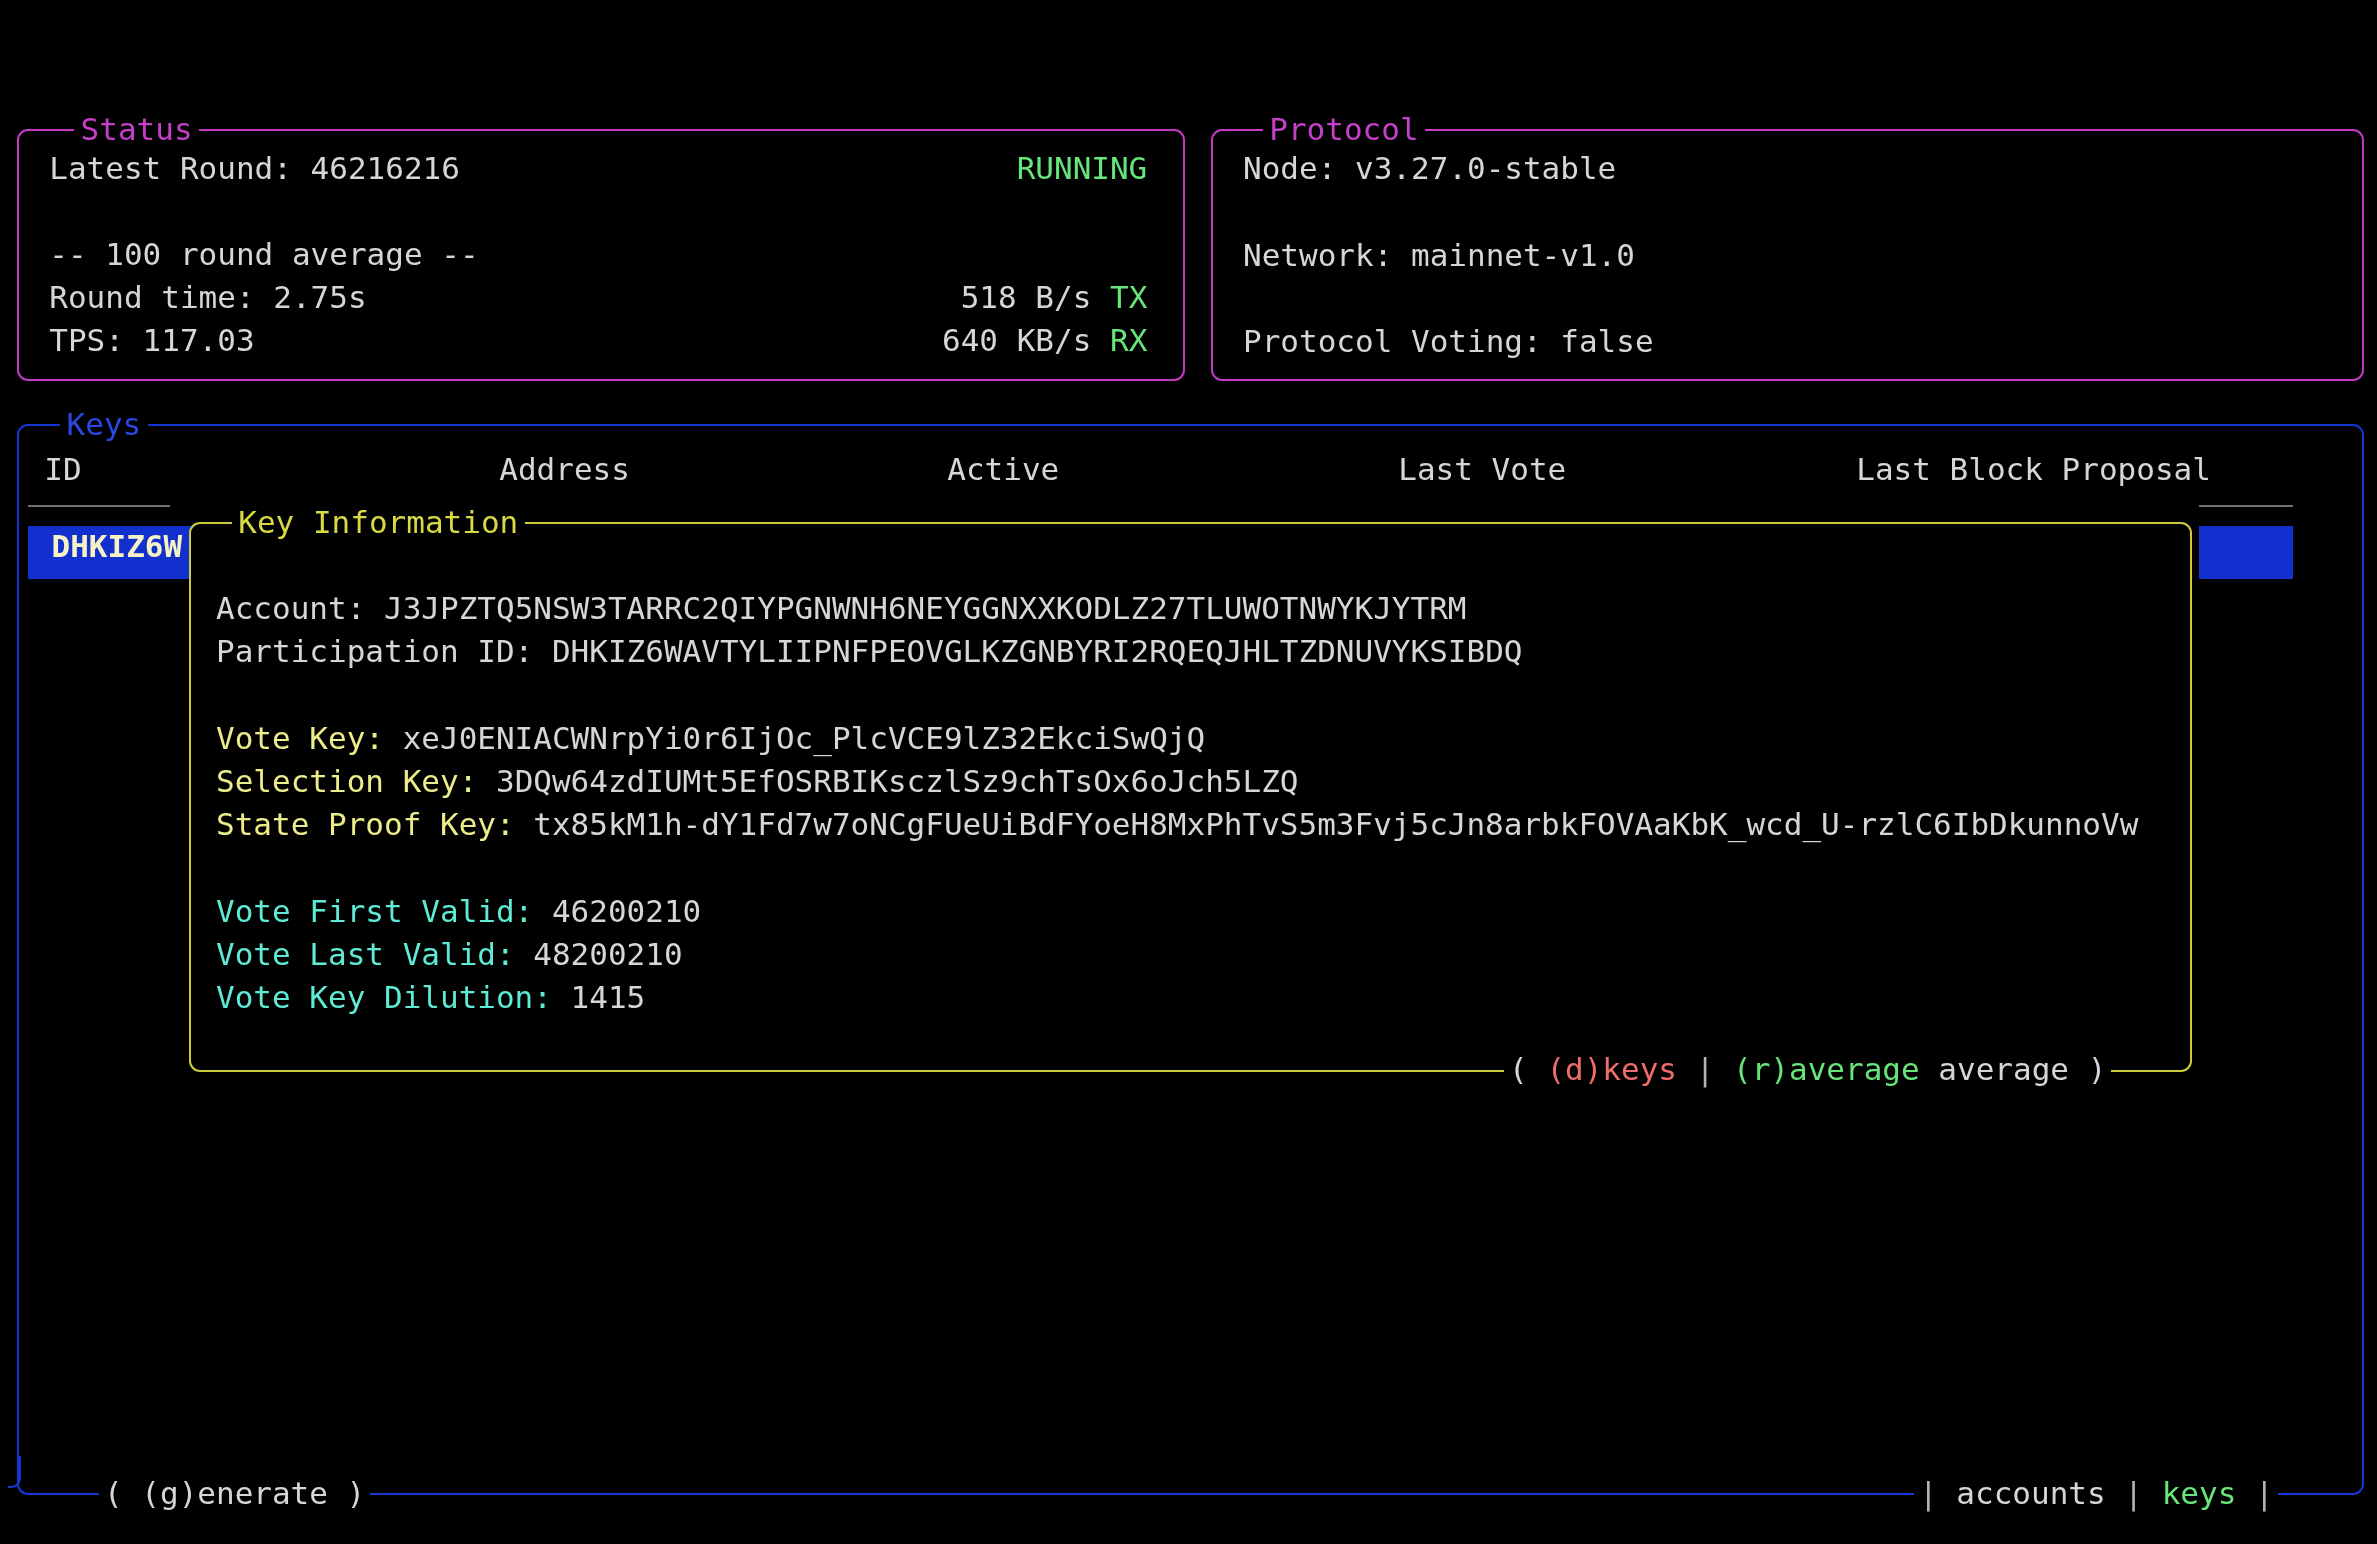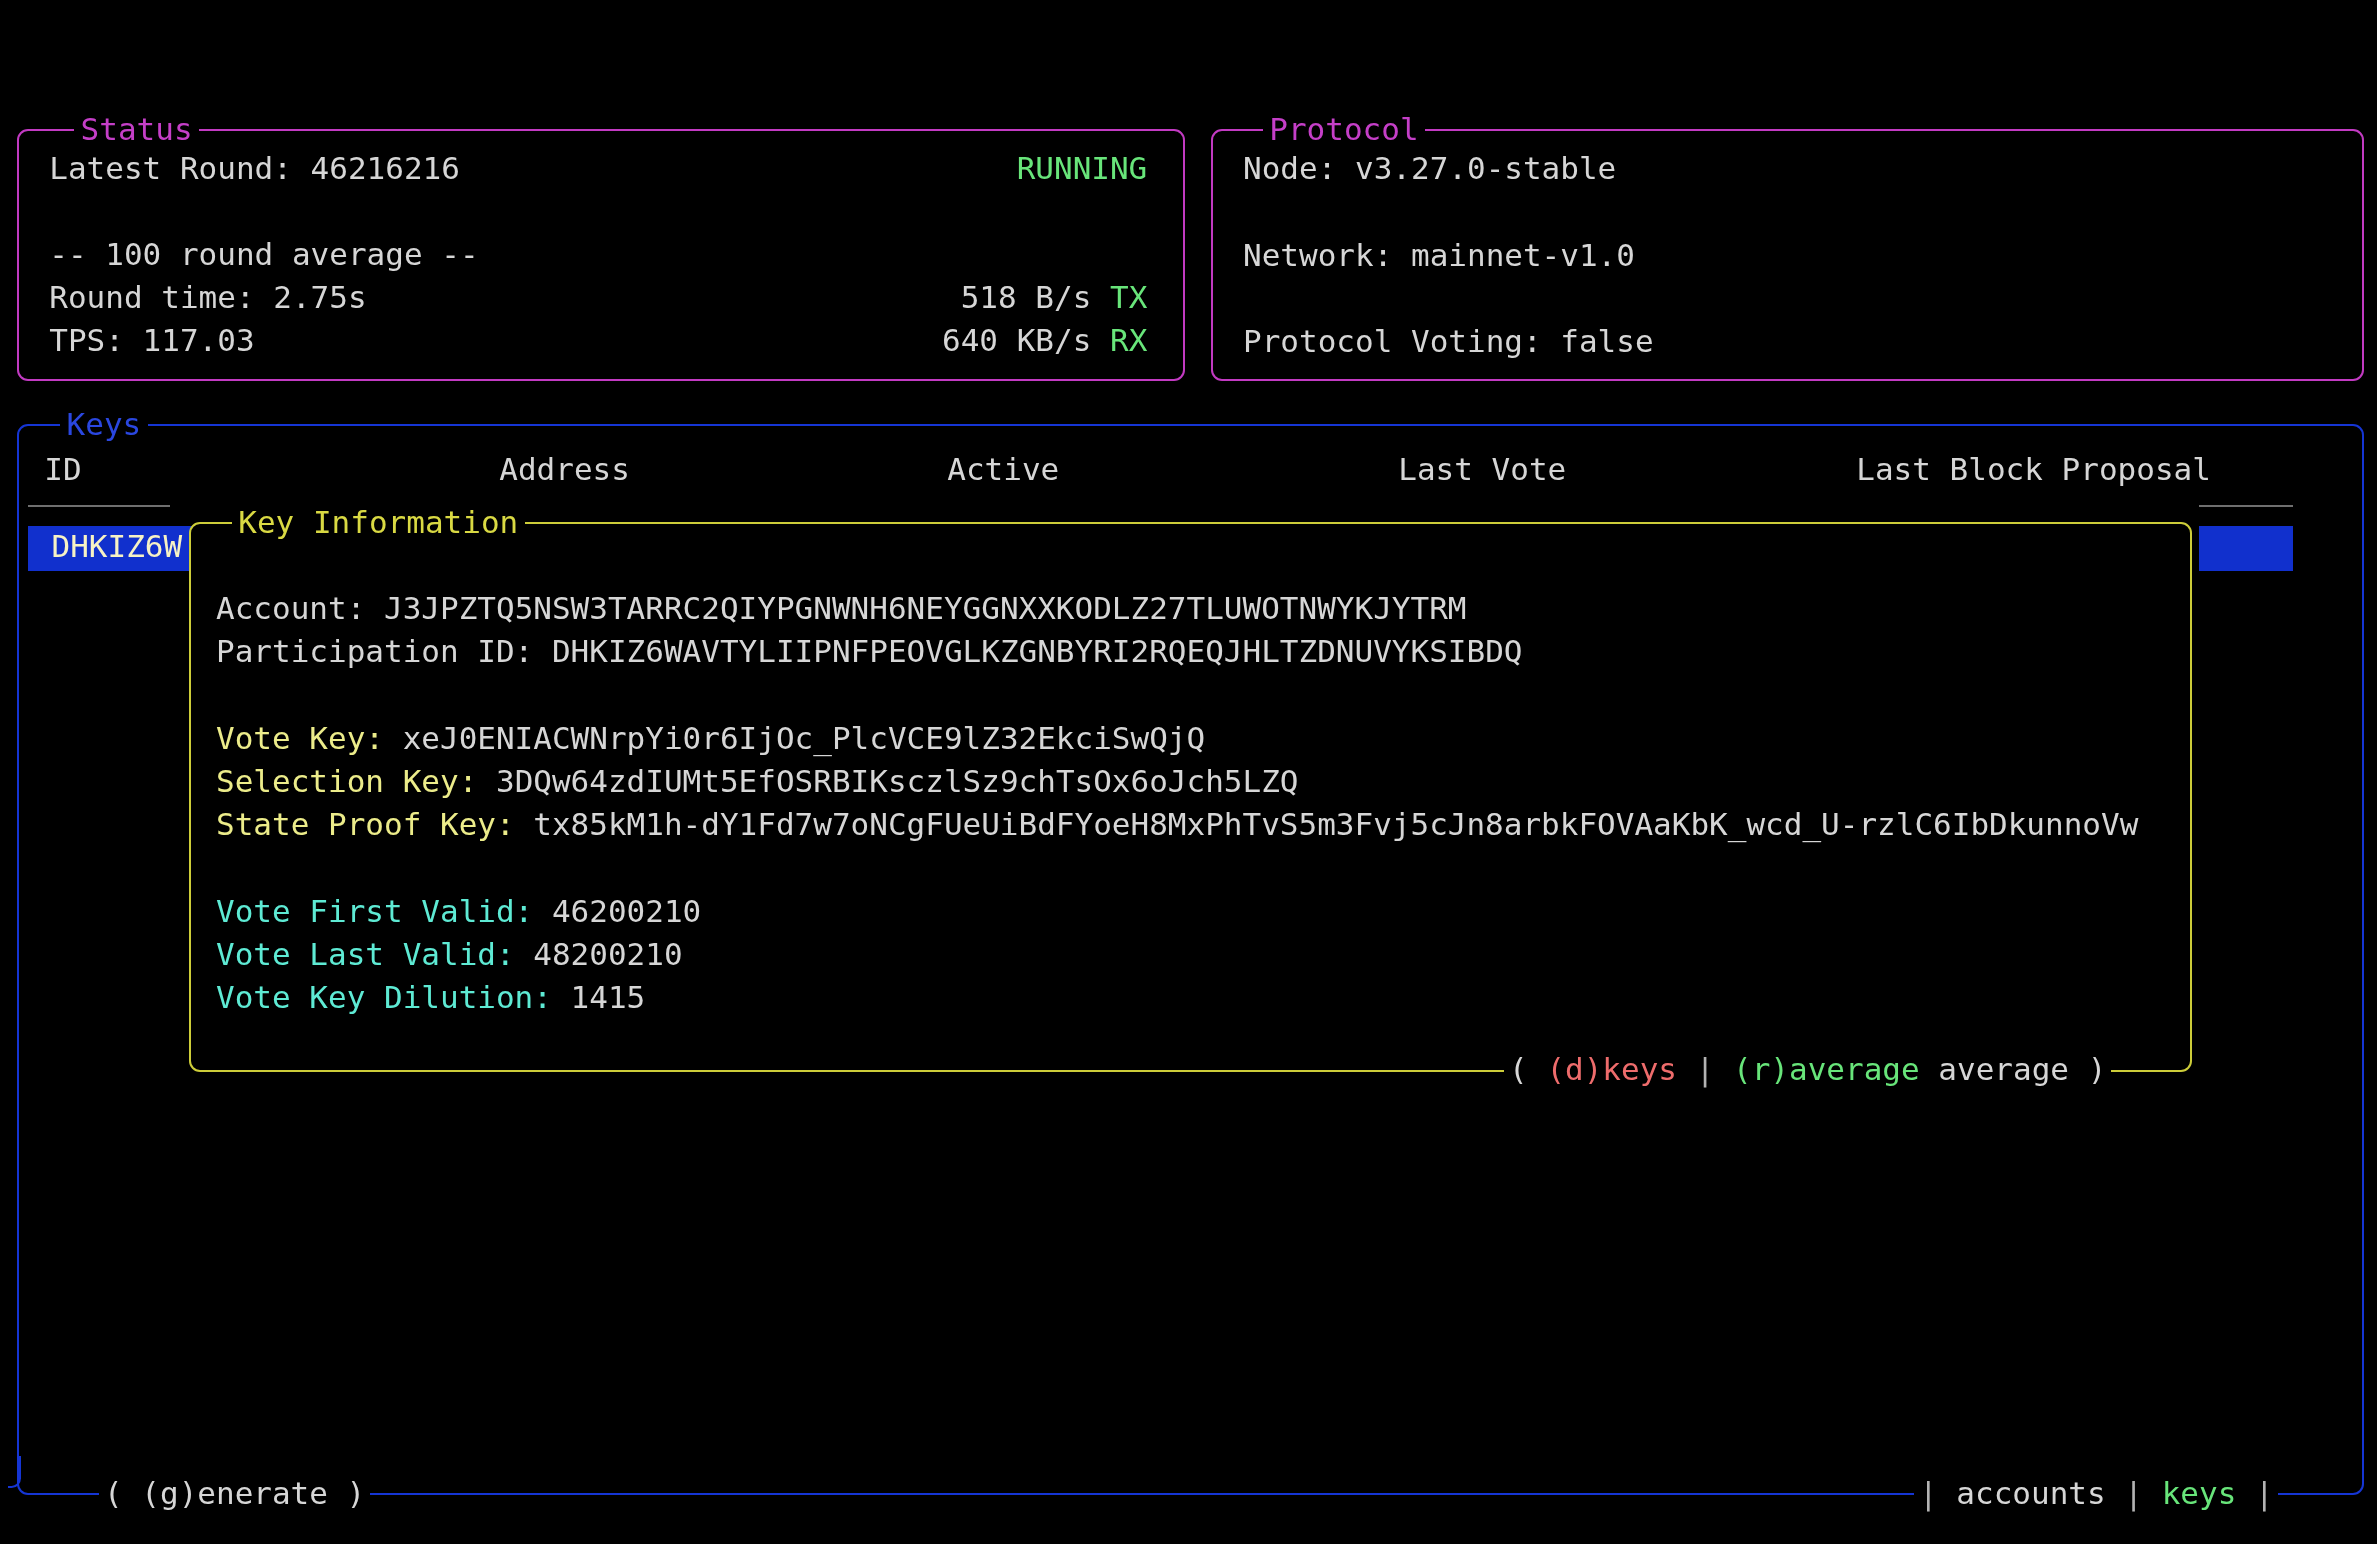--- a/index.html
+++ b/index.html
@@ -27,21 +27,21 @@
   .ytitle{color:#d9d943;}
   .gray{color:#b3b3b3;}
   .cream{color:#f7f2c5;}
 
   #status-panel{left:17.3px;top:90px;width:1164px;height:248px;border-color:#c23ac2;}
   #protocol-panel{left:1211px;top:90px;width:1149px;height:248px;border-color:#c23ac2;}
   #keys-panel{left:17.3px;top:385px;width:2343px;height:1067px;border-color:#1535d4;}
   #keyinfo-panel{left:189px;top:483px;width:1999px;height:546px;border-color:#cdcd39;background:#000;z-index:10;}
 
   .sep{position:absolute;height:0;border-top:2.4px solid #6f6f6f;}
-  .sel{position:absolute;top:100px;height:45px;background:#1130cd;}
+  .sel{position:absolute;top:100px;height:53px;background:#1130cd;font-weight:bold;}
   .border-caption{position:absolute;background:#000;padding:0 4.7px;height:43px;line-height:43px;white-space:pre;z-index:3;}
   #bl-artifact{position:absolute;left:7.9px;top:1456px;width:11px;height:30px;
     border-right:2.4px solid #1535d4;border-bottom:2.4px solid #1535d4;border-bottom-right-radius:9.4px;}
 </style>
 </head>
 <body>
 
 <div class="panel" id="status-panel">
   <div class="panel-title magenta" style="left:55px;">Status</div>
   <div class="row" style="top:15.7px;">

